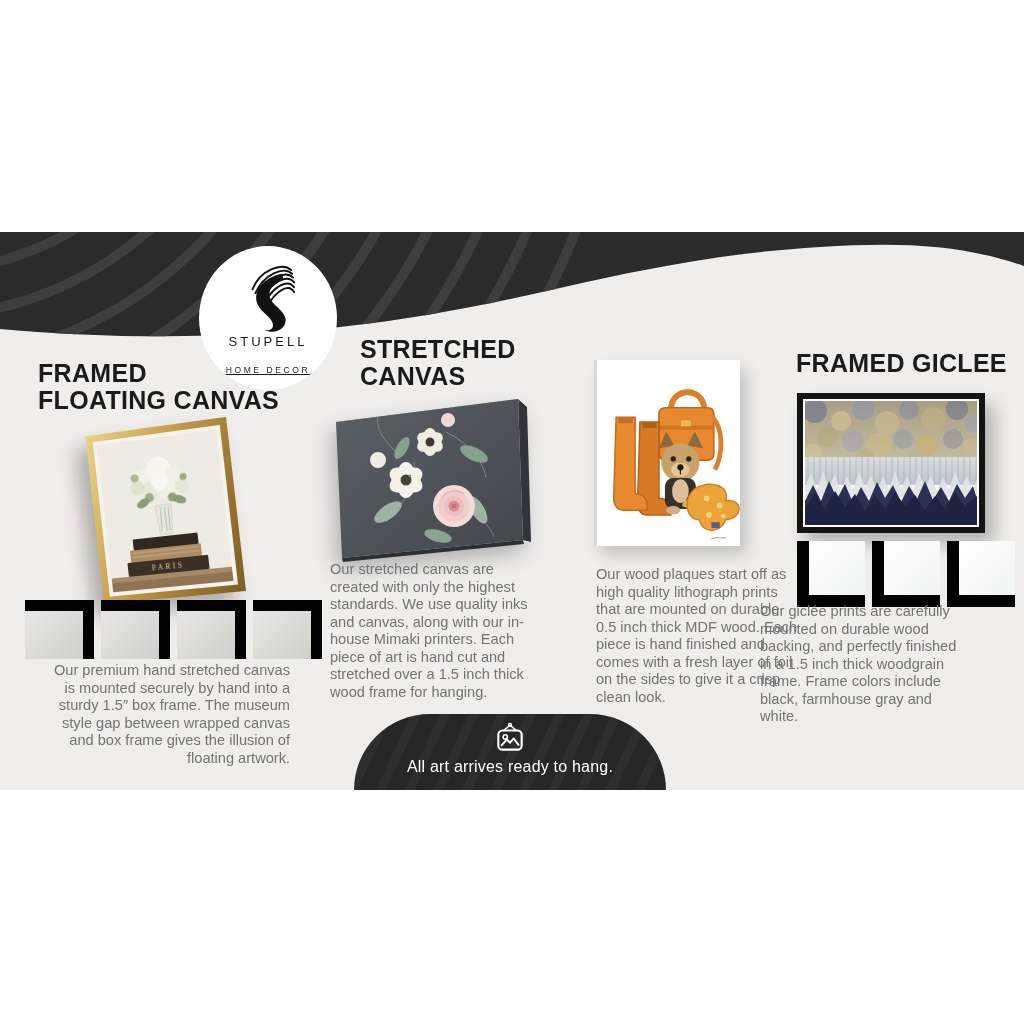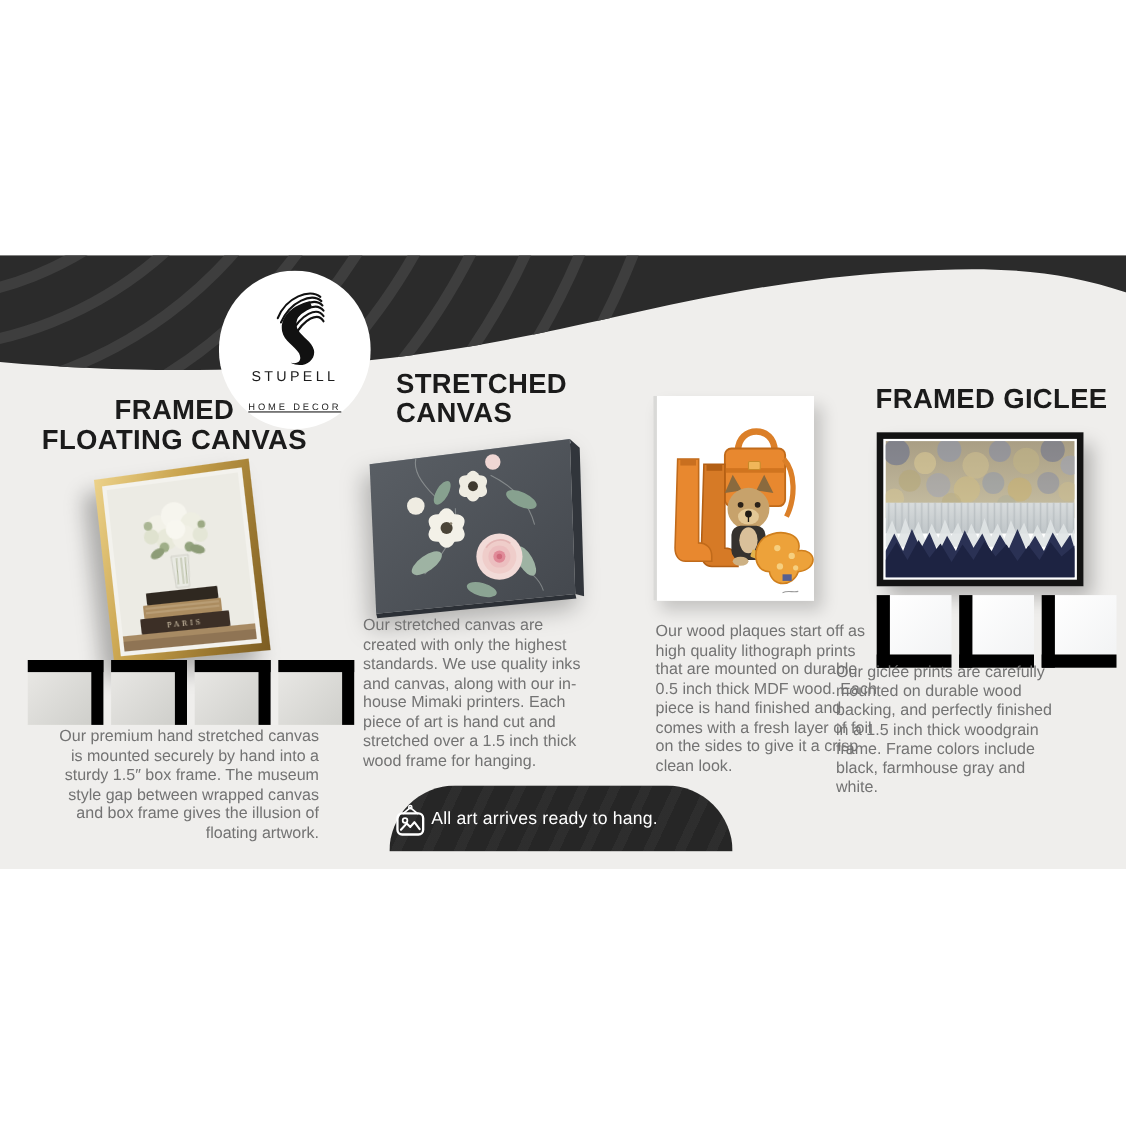--- a/index.html
+++ b/index.html
@@ -43,22 +43,22 @@
   
   .plaque{left:594px;top:360px;width:146px;height:186px;
           background:linear-gradient(90deg,#d9d9d7 0 3px,#ffffff 3px);
           box-shadow:7px 9px 14px rgba(0,0,0,.18);}
   .plaque svg{display:block;margin-left:3px;}
   
   .giclee-frame{left:797px;top:393px;border:6px solid #131313;background:#ffffff;padding:2px;
                 box-shadow:9px 11px 16px rgba(0,0,0,.25);}
   .giclee-frame svg{display:block;}
   
-  .dome{position:absolute;left:354px;top:714px;width:312px;height:60px;background:#262626;
-        border-radius:160px 160px 0 0;z-index:4;display:flex;align-items:center;
+  .dome{position:absolute;left:354px;top:714px;width:312px;height:76px;background:#262626;
+        border-radius:160px 160px 0 0;z-index:4;display:flex;flex-direction:column;align-items:center;
         background-image:repeating-linear-gradient(115deg,rgba(255,255,255,.035) 0 9px,transparent 9px 26px);}
   .dome-note{color:#ffffff;font-size:16px;margin-top:2px;letter-spacing:.2px;}
 </style>
 </head>
 <body>
 
 <div class="page">
 
   <div class="panel"></div>
 
@@ -94,21 +94,21 @@
         <path d="M23,42 C33,22 50,14 57,23"></path>
         <path d="M26,45 C36,26 51,19 57,28"></path>
         <path d="M29,48 C39,30 52,24 57,33"></path>
       </g>
       <path d="M44,14 C26,18 16,30 18,42 C20,52 30,56 34,63 C37,69 34,74 26,72 C38,78 50,70 48,60 C46,52 37,48 33,41 C29,34 33,24 46,19 Z" fill="#111111"></path>
     </svg>
     <div class="brand-name">STUPELL</div>
     <div class="brand-tagline">HOME DECOR</div>
   </div>
 
-  <h2 class="sec-title" style="left:38px;top:360px;text-align:center;">
+  <h2 class="sec-title" style="left:38px;top:360px;">
     <span>FRAMED</span>
     <span>FLOATING CANVAS</span>
   </h2>
 
   <figure class="float-frame">
     <div class="float-mat">
       <svg width="122" height="150" viewBox="0 0 122 150">
         <rect width="122" height="150" fill="#ecebe4"></rect>
 
         <g>

